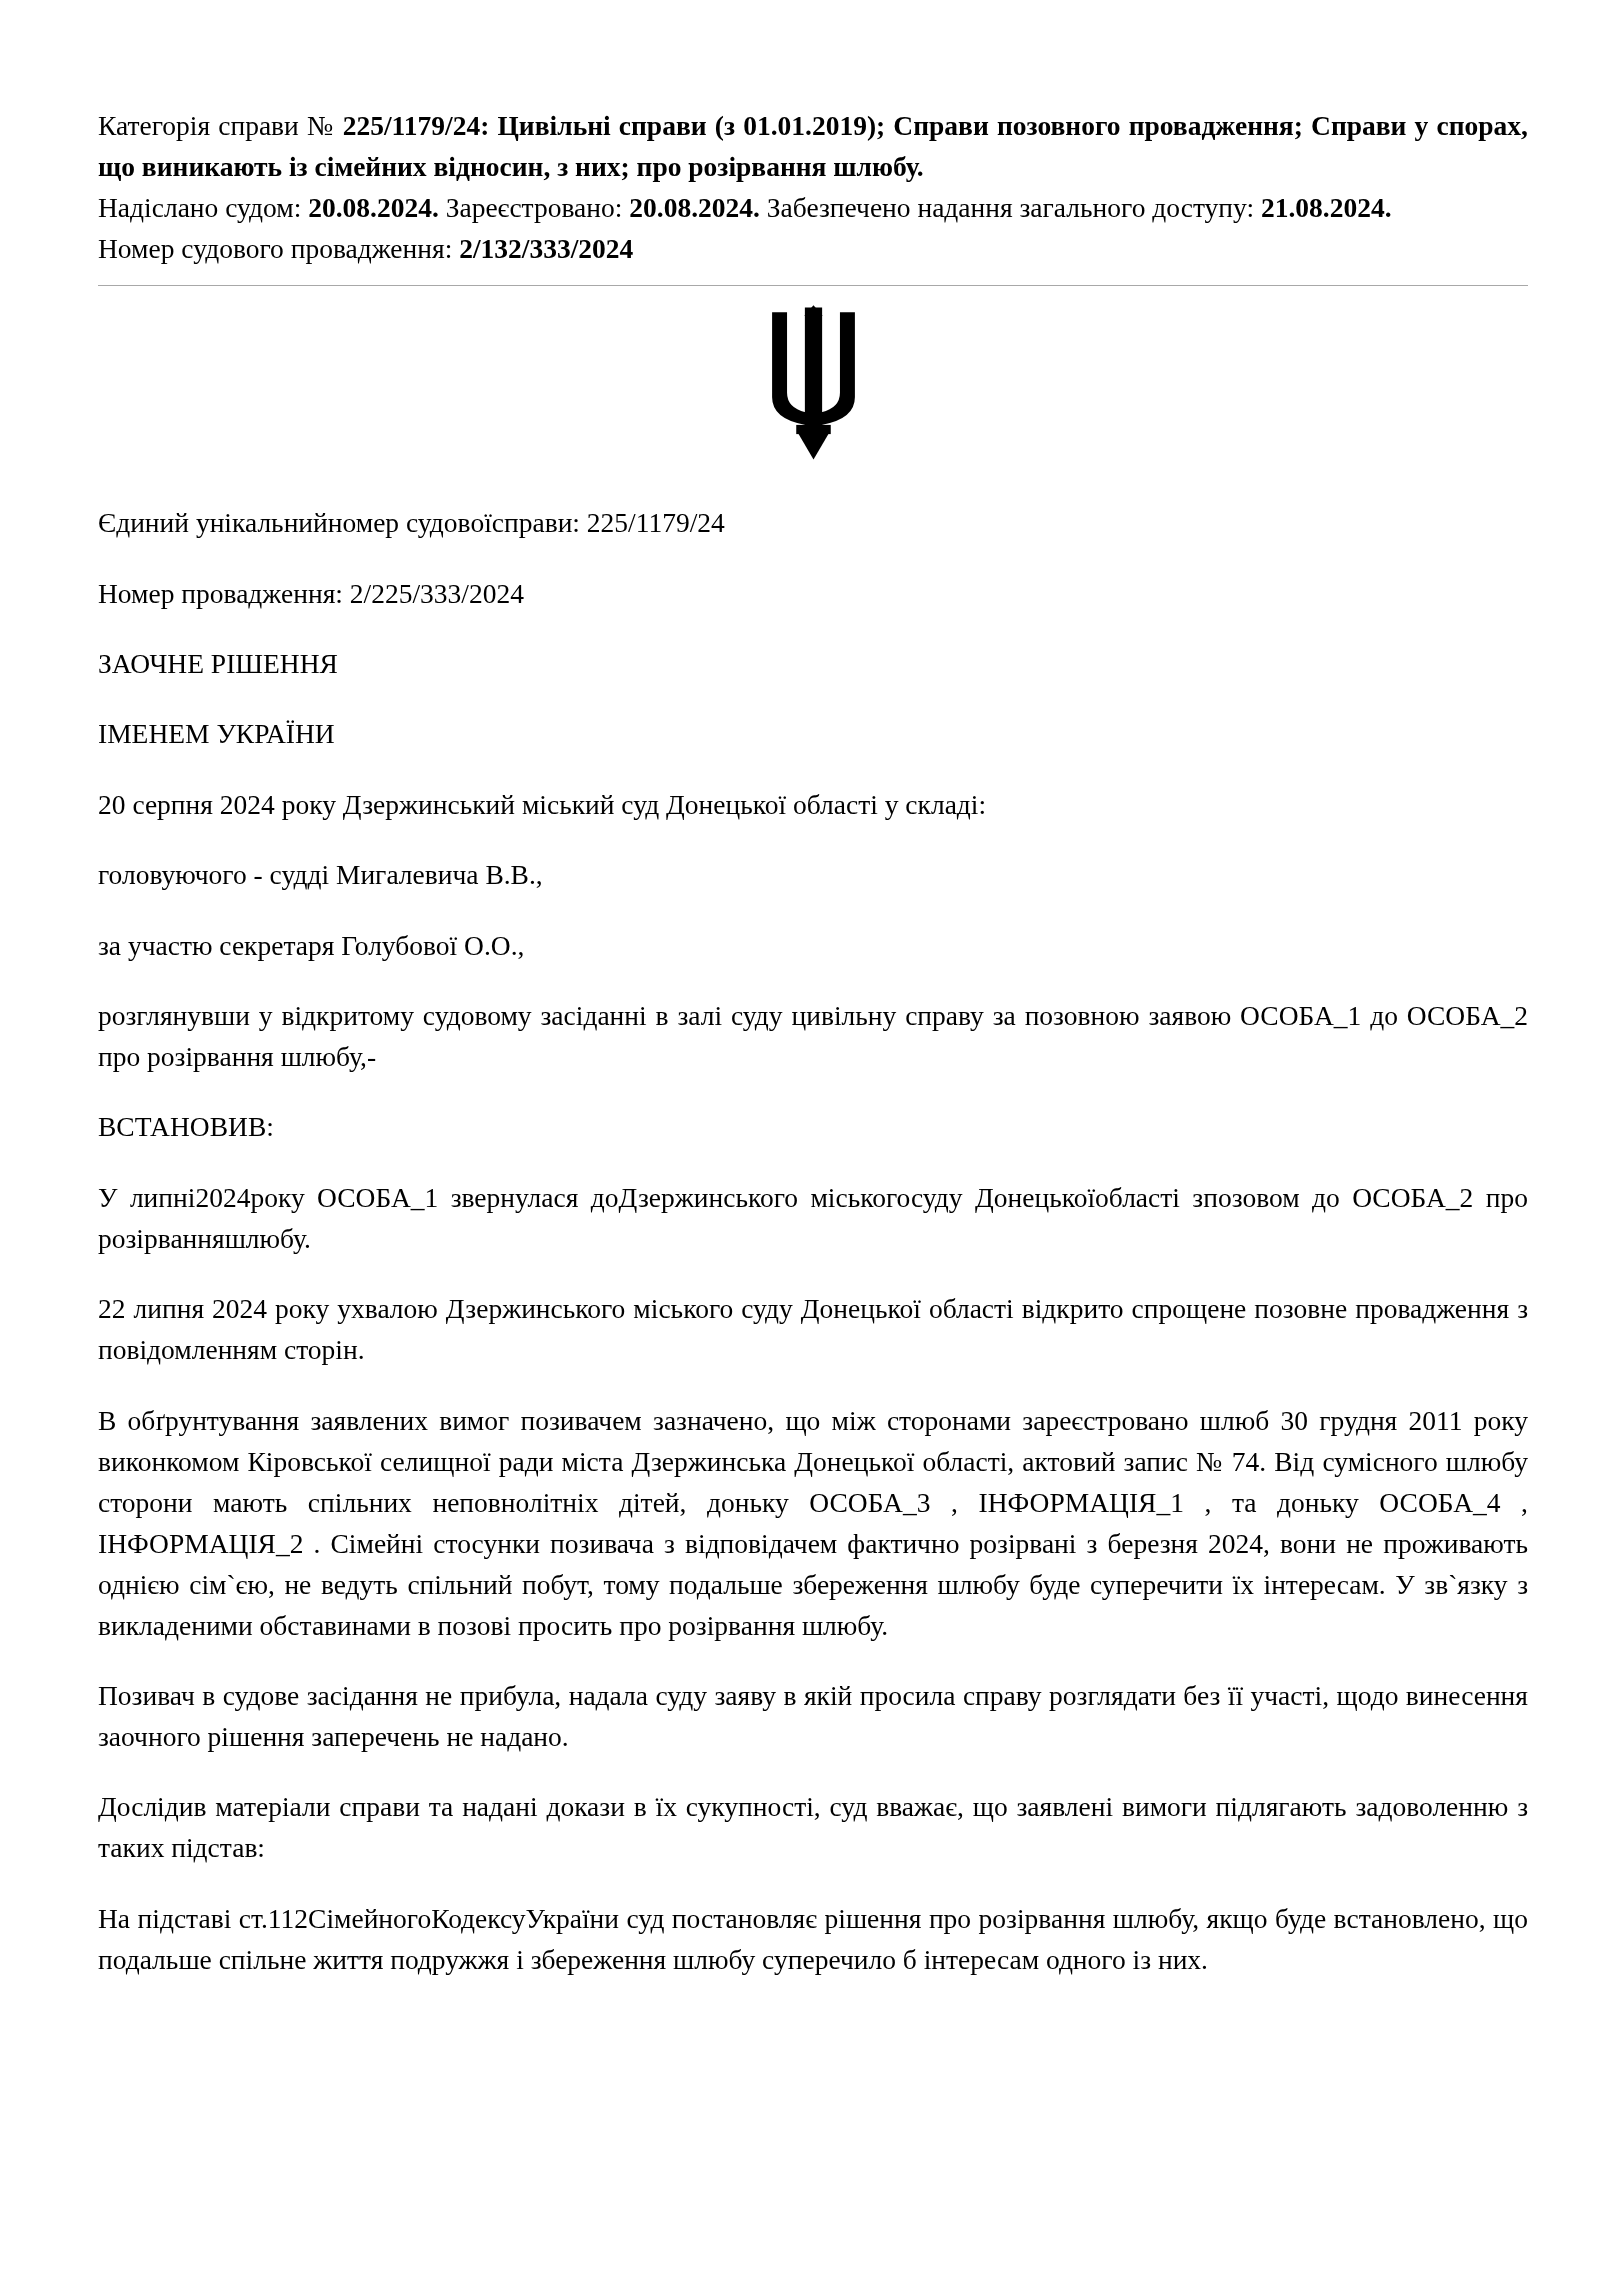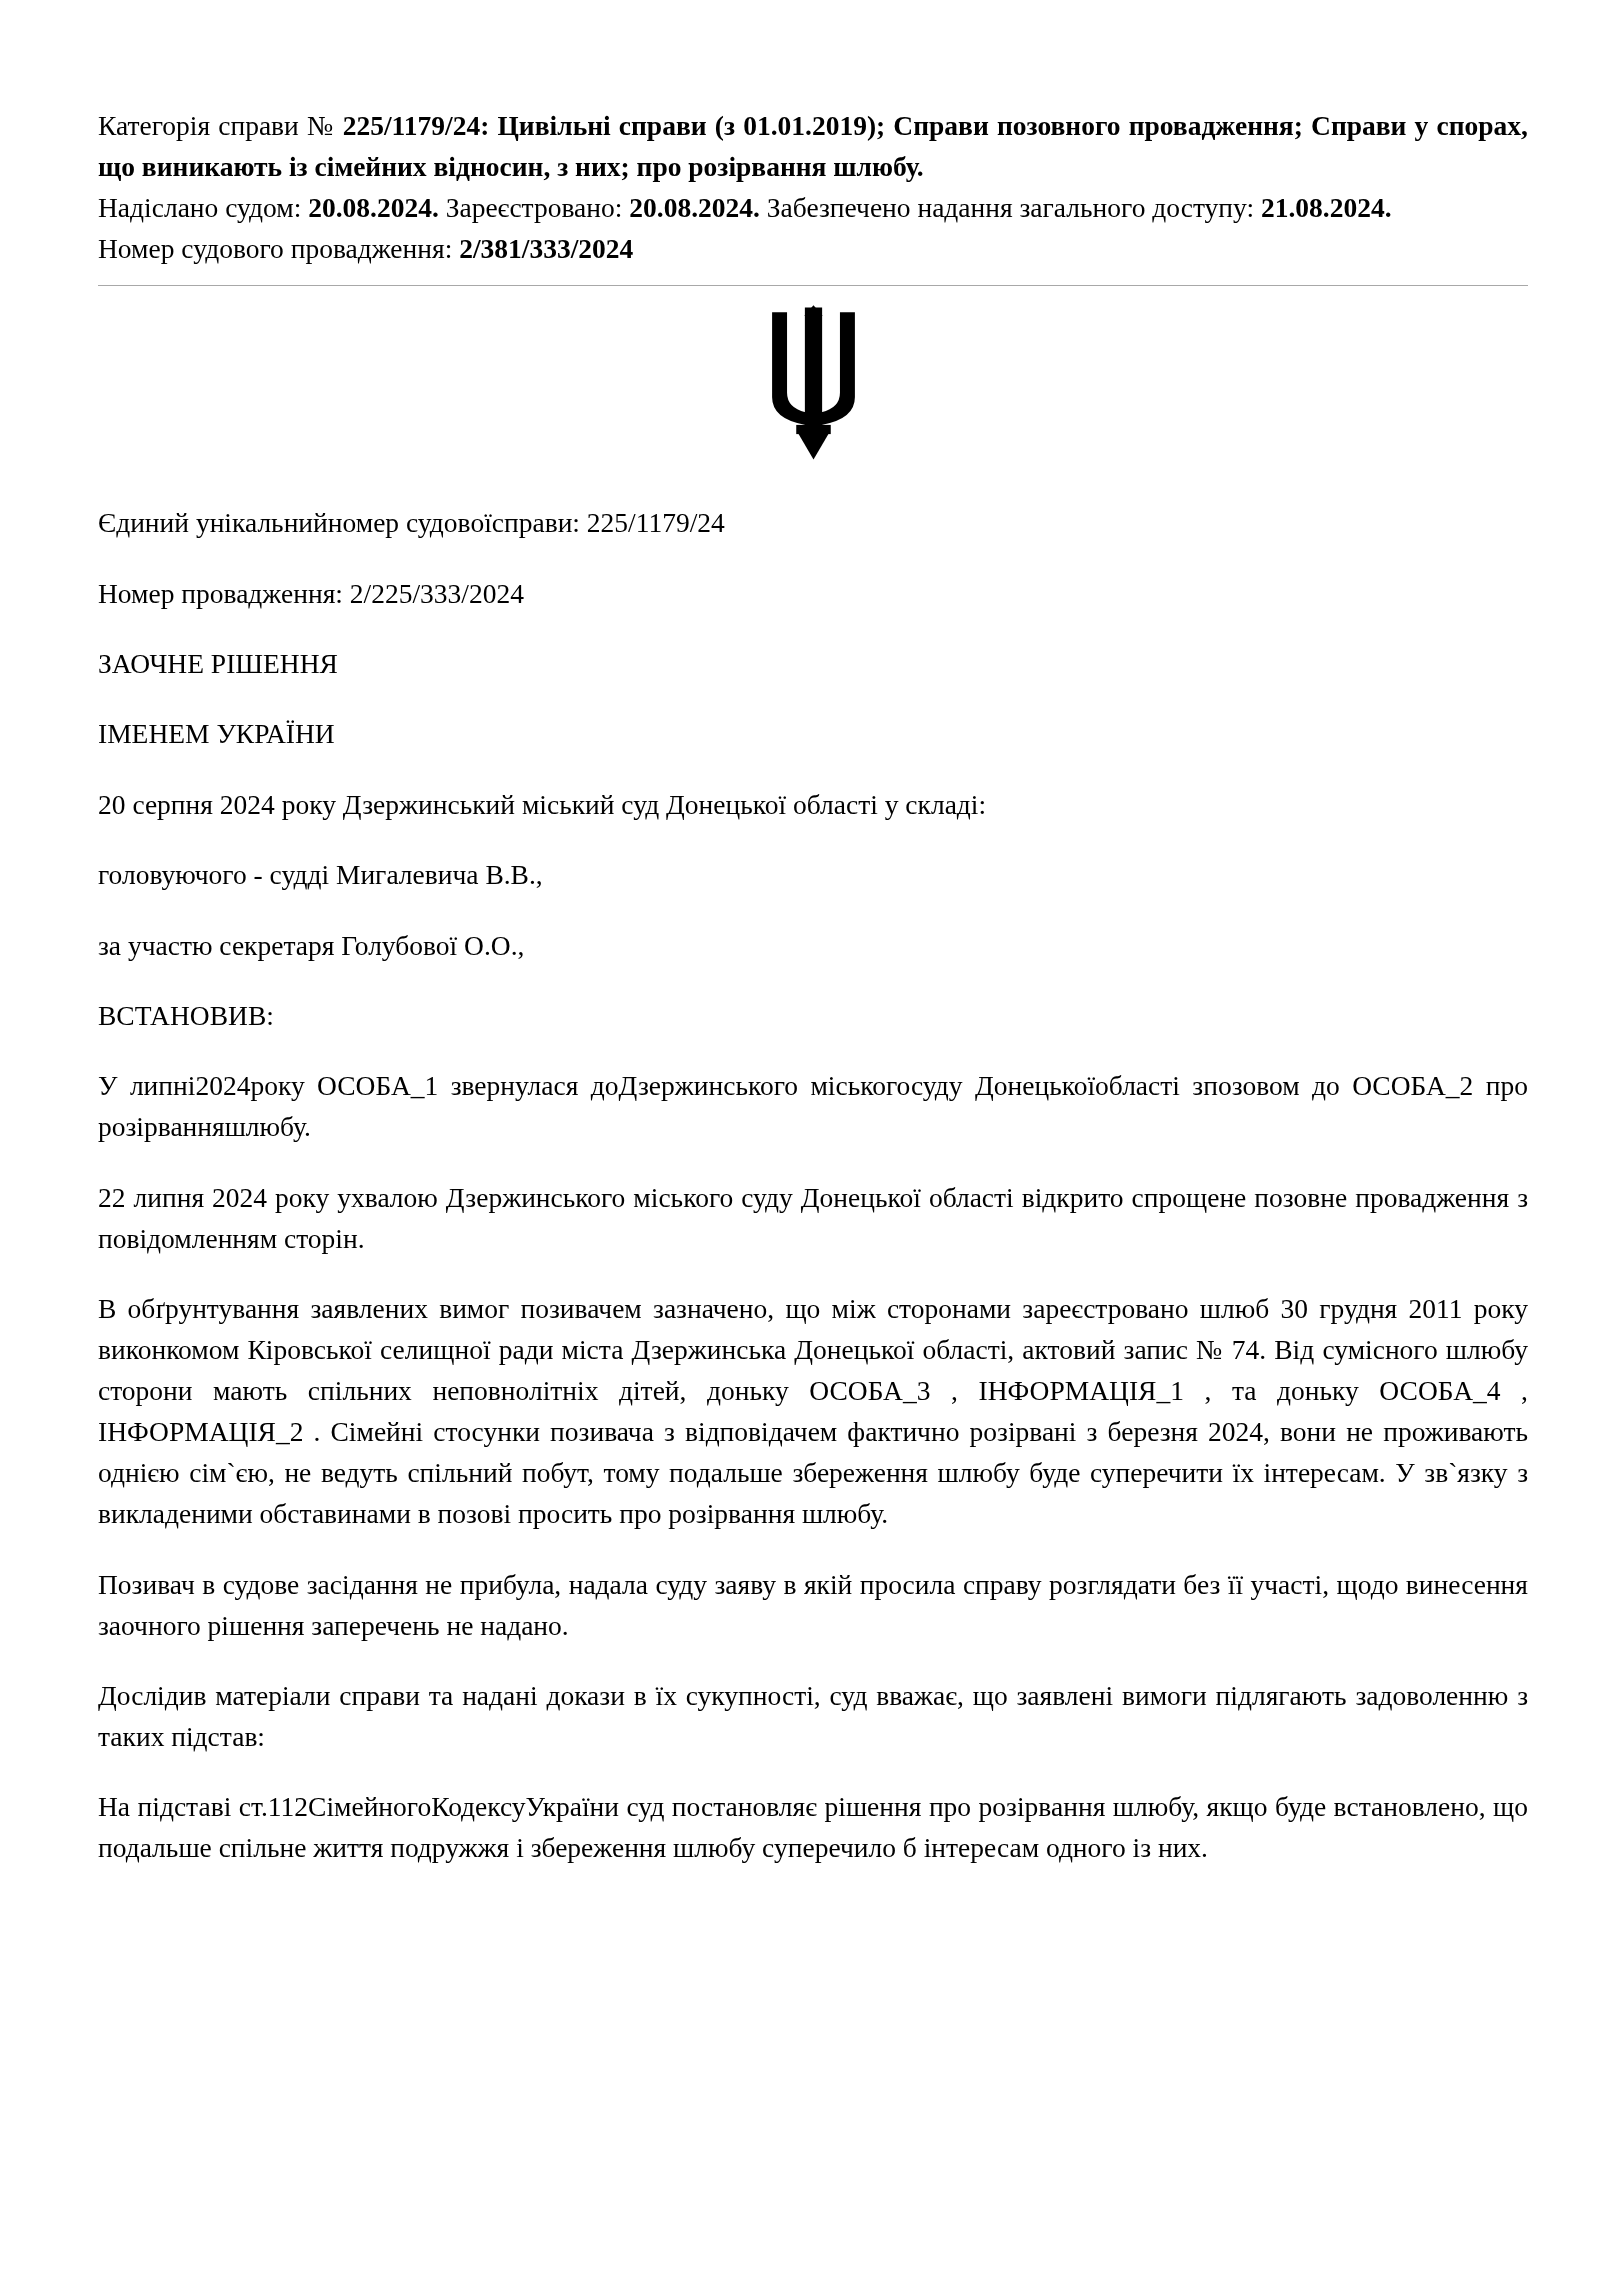--- a/index.html
+++ b/index.html
@@ -35,21 +35,21 @@
   .center { text-align: left; }
 </style>
 </head>
 <body>
 
 <div class="page">
 
   <div class="meta">
     <p><span>Категорія справи №</span> <b>225/1179/24: Цивільні справи (з 01.01.2019); Справи позовного провадження; Справи у спорах, що виникають із сімейних відносин, з них; про розірвання шлюбу.</b></p>
     <p><span>Надіслано судом:</span> <b>20.08.2024.</b> <span>Зареєстровано:</span> <b>20.08.2024.</b> <span>Забезпечено надання загального доступу:</span> <b>21.08.2024.</b></p>
-    <p><span>Номер судового провадження:</span> <b>2/381/333/2024</b></p>
+    <p><span>Номер судового провадження:</span> <b>2/132/333/2024</b></p>
   </div>
 
   <hr class="sep">
 
   <div class="emblem">
     <svg width="115" height="157" viewBox="0 0 100 136" aria-hidden="true">
       <g fill="#000000">
         <path d="M14 6 H27 V76 Q27 89 43 93 V104 Q14 99 14 80 Z"></path>
         <path d="M86 6 H73 V76 Q73 89 57 93 V104 Q86 99 86 80 Z"></path>
         <path d="M42.5 2 H57.5 V106 H42.5 Z"></path>
@@ -62,20 +62,21 @@
 
   <p class="block right">Єдиний унікальнийномер судовоїсправи: 225/1179/24</p>
   <p class="block right">Номер провадження: 2/225/333/2024</p>
 
   <p class="block center">ЗАОЧНЕ РІШЕННЯ</p>
   <p class="block center">ІМЕНЕМ УКРАЇНИ</p>
 
   <p class="body">20 серпня 2024 року Дзержинський міський суд Донецької області у складі:</p>
   <p class="body">головуючого - судді Мигалевича В.В.,</p>
   <p class="body">за участю секретаря Голубової О.О.,</p>
+  <p class="body">розглянувши у відкритому судовому засіданні в залі суду цивільну справу за позовною заявою ОСОБА_1 до ОСОБА_2 про розірвання шлюбу,-</p>
 
   <p class="block center">ВСТАНОВИВ:</p>
 
   <p class="body">У липні2024року ОСОБА_1 звернулася доДзержинського міськогосуду Донецькоїобласті зпозовом до ОСОБА_2 про розірванняшлюбу.</p>
   <p class="body">22 липня 2024 року ухвалою Дзержинського міського суду Донецької області відкрито спрощене позовне провадження з повідомленням сторін.</p>
   <p class="body">В обґрунтування заявлених вимог позивачем зазначено, що між сторонами зареєстровано шлюб 30 грудня 2011 року виконкомом Кіровської селищної ради міста Дзержинська Донецької області, актовий запис № 74. Від сумісного шлюбу сторони мають спільних неповнолітніх дітей, доньку ОСОБА_3 , ІНФОРМАЦІЯ_1 , та доньку ОСОБА_4 , ІНФОРМАЦІЯ_2 . Сімейні стосунки позивача з відповідачем фактично розірвані з березня 2024, вони не проживають однією сім`єю, не ведуть спільний побут, тому подальше збереження шлюбу буде суперечити їх інтересам. У зв`язку з викладеними обставинами в позові просить про розірвання шлюбу.</p>
   <p class="body">Позивач в судове засідання не прибула, надала суду заяву в якій просила справу розглядати без її участі, щодо винесення заочного рішення заперечень не надано.</p>
   <p class="body">Дослідив матеріали справи та надані докази в їх сукупності, суд вважає, що заявлені вимоги підлягають задоволенню з таких підстав:</p>
   <p class="body">На підставі ст.112СімейногоКодексуУкраїни суд постановляє рішення про розірвання шлюбу, якщо буде встановлено, що подальше спільне життя подружжя і збереження шлюбу суперечило б інтересам одного із них.</p>
 

